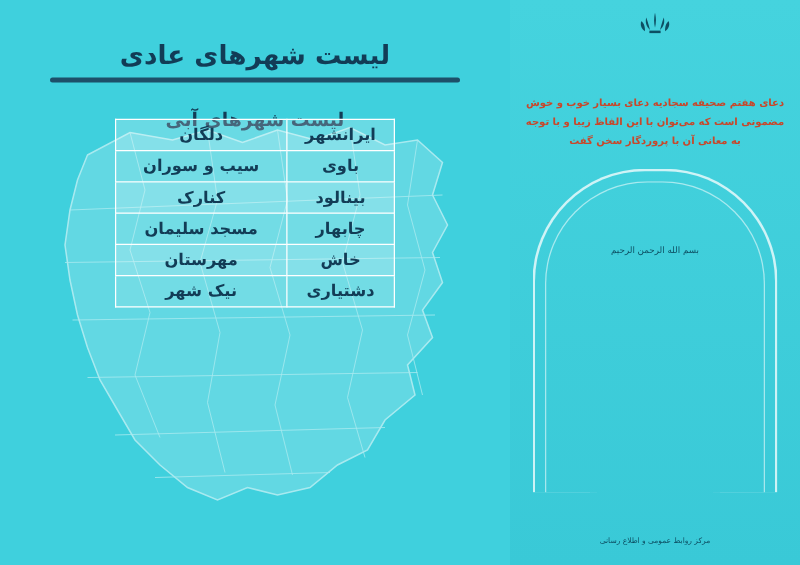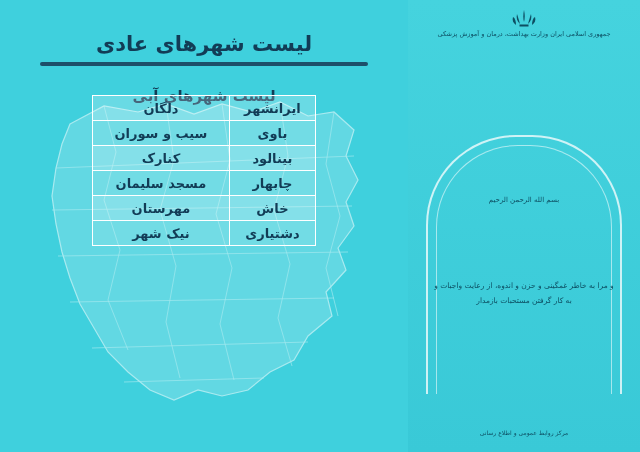--- a/index.html
+++ b/index.html
@@ -291,25 +291,23 @@
       <svg width="26" height="24" viewBox="0 0 26 24" xmlns="http://www.w3.org/2000/svg" aria-hidden="true">
         <path fill="#0d4f63" d="M13,2 C14,7 14,10 13,14 C12,10 12,7 13,2 Z"></path>
         <path fill="#0d4f63" d="M6,6 C7,9 8,12 9,16 C6,13 5,10 6,6 Z"></path>
         <path fill="#0d4f63" d="M20,6 C21,10 20,13 17,16 C18,12 19,9 20,6 Z"></path>
         <path fill="#0d4f63" d="M2,9 C4,10 5,13 5,17 C2,15 1,12 2,9 Z"></path>
         <path fill="#0d4f63" d="M24,9 C25,12 24,15 21,17 C21,13 22,10 24,9 Z"></path>
         <rect x="8.5" y="16.5" width="9" height="2" fill="#0d4f63"></rect>
       </svg>
     </div>
 
-    <div class="ministry">جمهوری اسلامی ایران
-وزارت بهداشت، درمان و آموزش پزشکی</div>
+    <div class="leader-quote">دعای هفتم صحیفه سجادیه دعای بسیار خوب و خوش مضمونی است که می‌توان با این الفاظ زیبا و با توجه به معانی آن با پروردگار سخن گفت</div>
 
     <div class="arch">
       <div class="arch-inner"></div>
     </div>
 
     <div class="bismillah">بسم الله الرحمن الرحیم</div>
-    <div class="persian-text">و مرا به خاطر غمگینی و حزن و اندوه، از رعایت واجبات و به کار گرفتن مستحبات بازمدار</div>
     <div class="poster-footer">مرکز روابط عمومی و اطلاع رسانی</div>
   </section>
 
 </div>
 
 </body></html>

